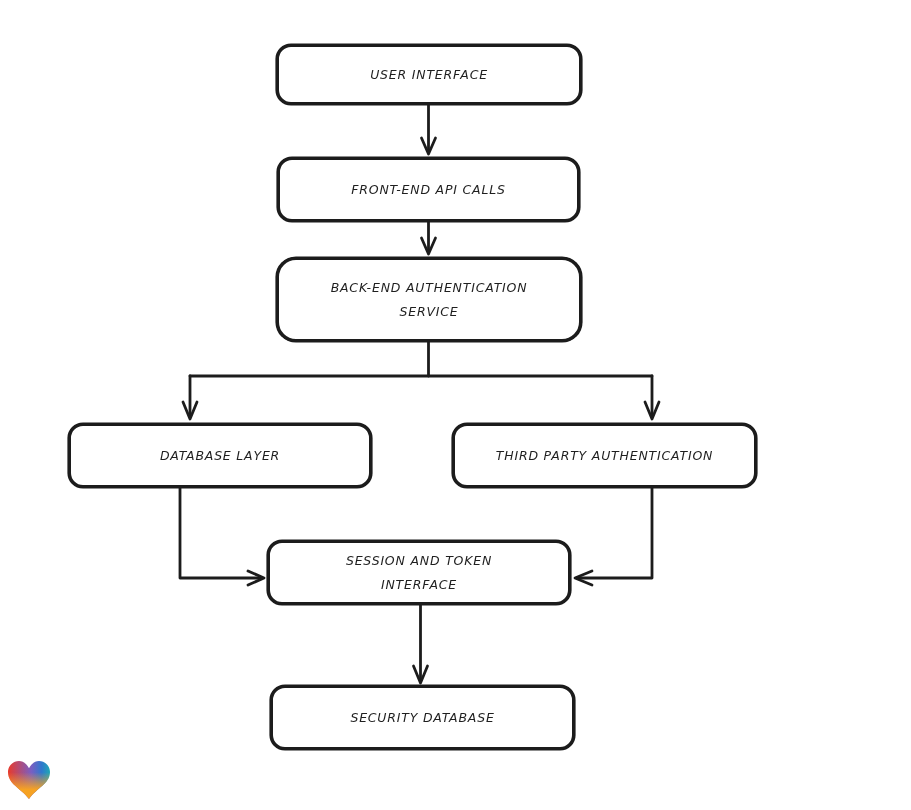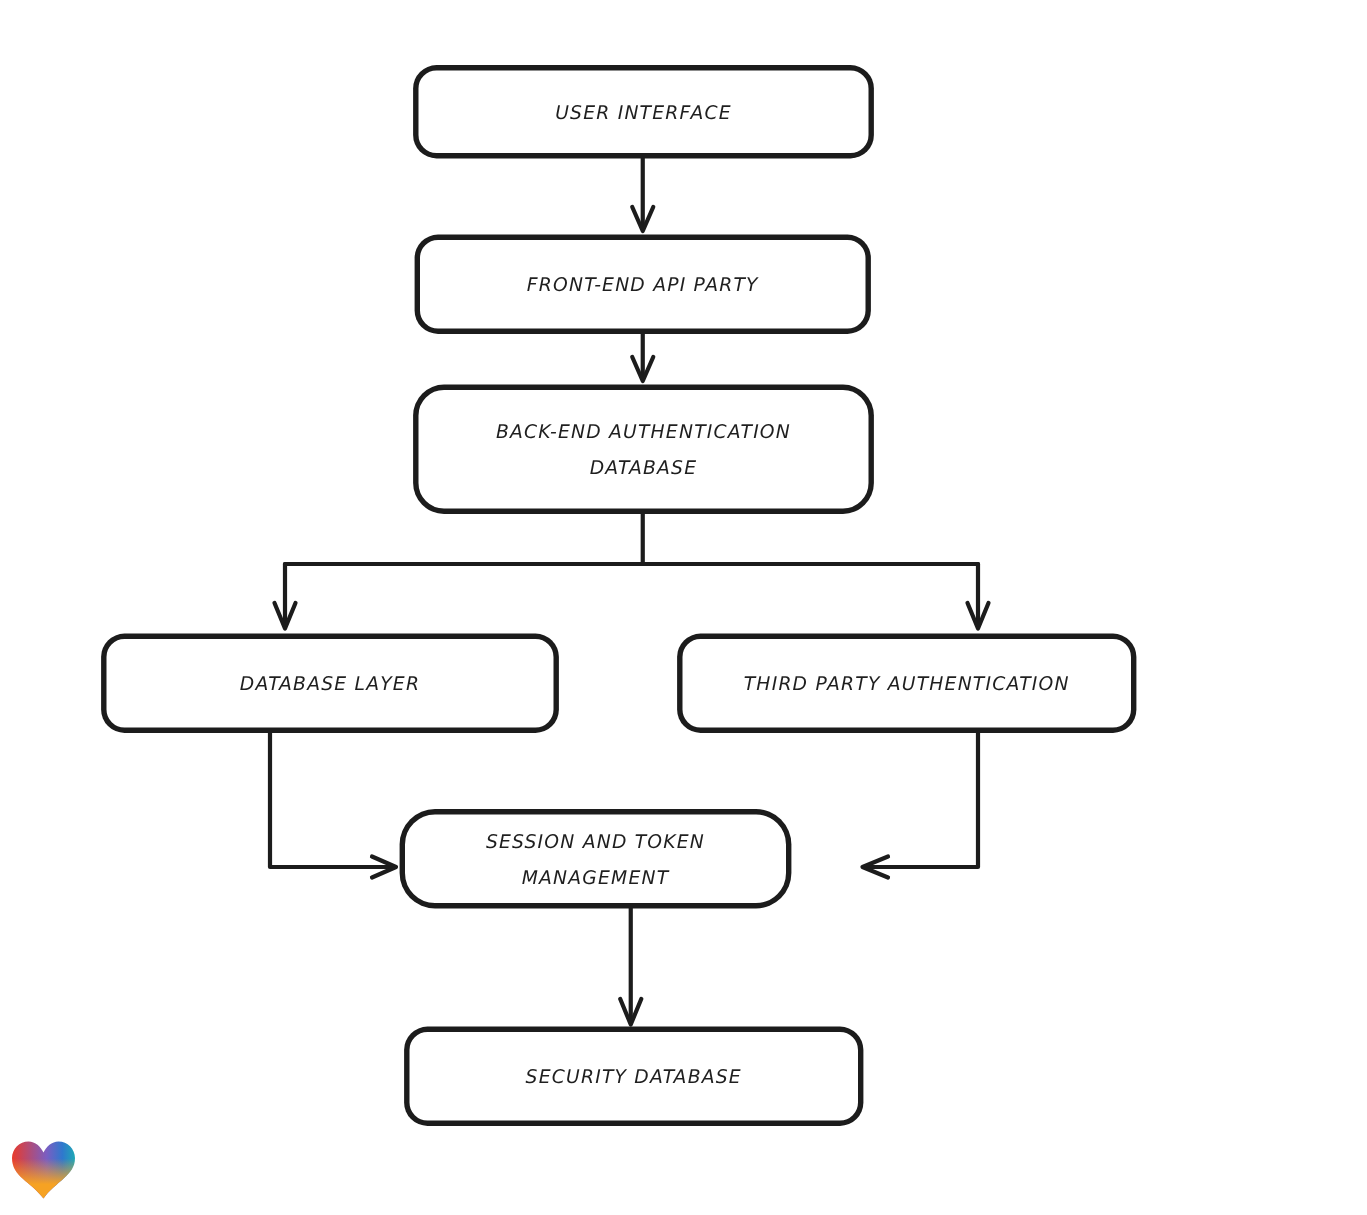--- a/index.html
+++ b/index.html
@@ -86,39 +86,39 @@
       <path d="M420.5 605 L420.5 680"></path>
       <path d="M413.5 666 L420.5 683 L427.5 666"></path>
     </g>
   </svg>
 
   <div class="node" style="left:276px; top:44px; width:306px; height:61px;">
     <span>USER INTERFACE</span>
   </div>
 
   <div class="node" style="left:277px; top:157px; width:303px; height:65px;">
-    <span>FRONT-END API PARTY</span>
+    <span>FRONT-END API CALLS</span>
   </div>
 
   <div class="node" style="left:276px; top:257px; width:306px; height:85px;border-radius:20px;">
     <span>BACK-END AUTHENTICATION</span>
-    <span>DATABASE</span>
+    <span>SERVICE</span>
   </div>
 
   <div class="node" style="left:452px; top:423px; width:305px; height:65px;">
     <span>THIRD PARTY AUTHENTICATION</span>
   </div>
 
   <div class="node" style="left:68px; top:423px; width:304px; height:65px;">
     <span>DATABASE LAYER</span>
   </div>
 
-  <div class="node" style="left:267px; top:540px; width:260px; height:65px;border-radius:23px;">
+  <div class="node" style="left:267px; top:540px; width:304px; height:65px;">
     <span>SESSION AND TOKEN</span>
-    <span>MANAGEMENT</span>
+    <span>INTERFACE</span>
   </div>
 
   <div class="node" style="left:270px; top:685px; width:305px; height:65px;">
     <span>SECURITY DATABASE</span>
   </div>
 
   <svg class="brand-logo" viewBox="0 0 32 30" xmlns="http://www.w3.org/2000/svg">
     <defs>
       <linearGradient id="heartH" x1="0" y1="0" x2="1" y2="0">
         <stop offset="0" stop-color="#e93a2b"></stop>

